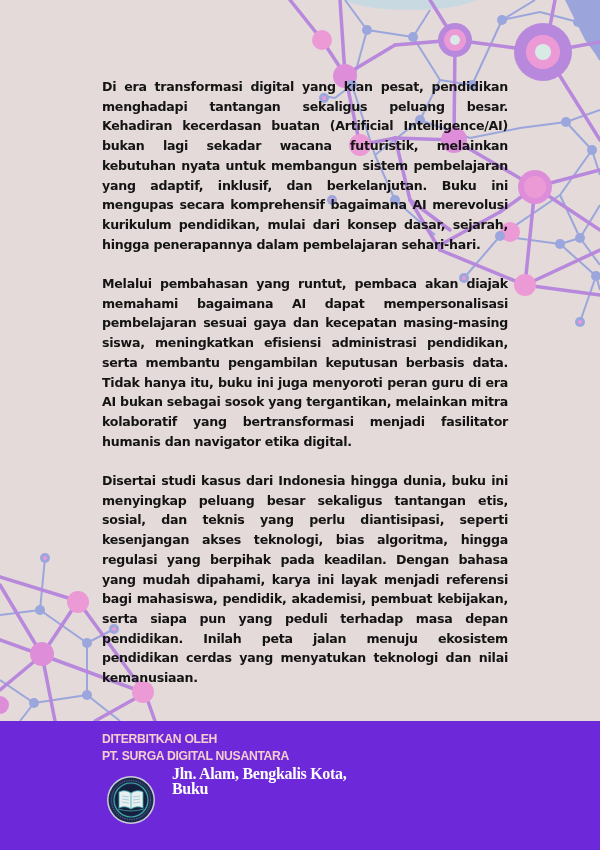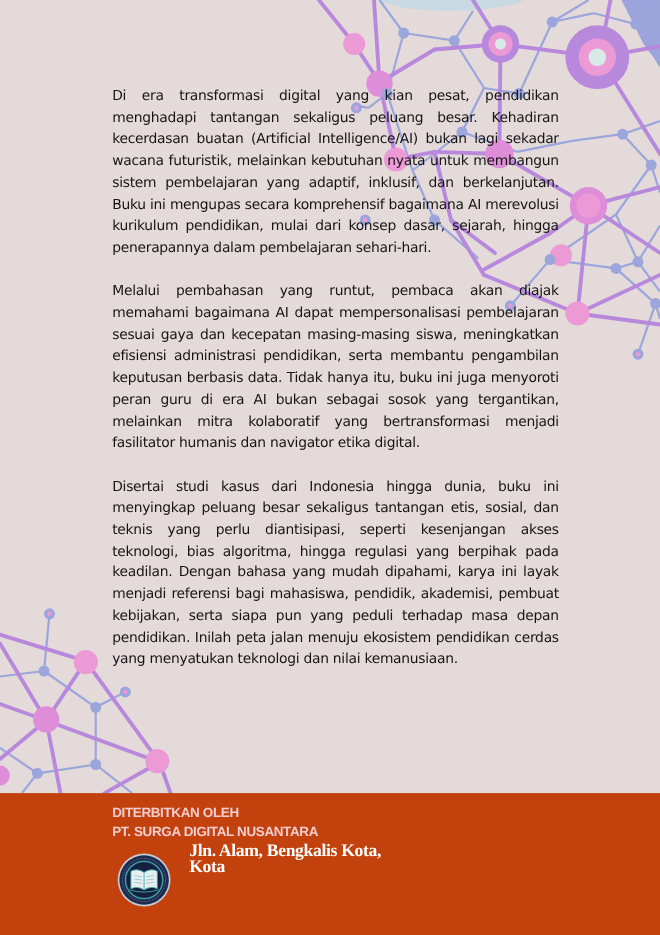--- a/index.html
+++ b/index.html
@@ -13,34 +13,34 @@
       position: absolute; left: 0; top: 0;
       width: 600px; height: 850px;
       pointer-events: none;
     }
     .body-text {
       position: absolute;
       left: 102px; top: 77px;
       width: 406px;
       color: #141414;
       font-family: "DejaVu Sans", sans-serif;
-      font-weight: normal;
+      font-weight: bold;
       font-size: 12.6px;
       line-height: 19.7px;
       letter-spacing: -0.25px;
     }
     .body-text p {
       margin: 0 0 19.7px 0;
       text-align: justify;
       hyphens: none;
     }
     .footer {
       position: absolute; left: 0; top: 721px;
       width: 600px; height: 129px;
-      background: #c2410c;
+      background: #6d28d9;
     }
     .footer .pub-label, .footer .pub-name {
       position: absolute; left: 102px;
       color: #F3CDD0;
       font-family: "Liberation Sans", sans-serif;
       font-weight: bold;
       font-size: 12.2px;
       letter-spacing: -0.3px;
       white-space: nowrap;
     }
@@ -249,15 +249,15 @@
       <line x1="16" y1="27" x2="23" y2="28"></line>
       <line x1="27" y1="22" x2="34" y2="21"></line>
       <line x1="27" y1="25" x2="34" y2="24"></line>
       <line x1="27" y1="28" x2="34" y2="27"></line>
     </g>
     <path d="M12 34 Q25 38 38 34" fill="none" stroke="#3FA7A8" stroke-width="0.8"></path>
   </svg>
 
   <div class="address">
     <span>Jln. Alam, Bengkalis Kota,</span>
-    <span>Kota</span>
+    <span>Buku</span>
   </div>
 </div>
 
 </body></html>

